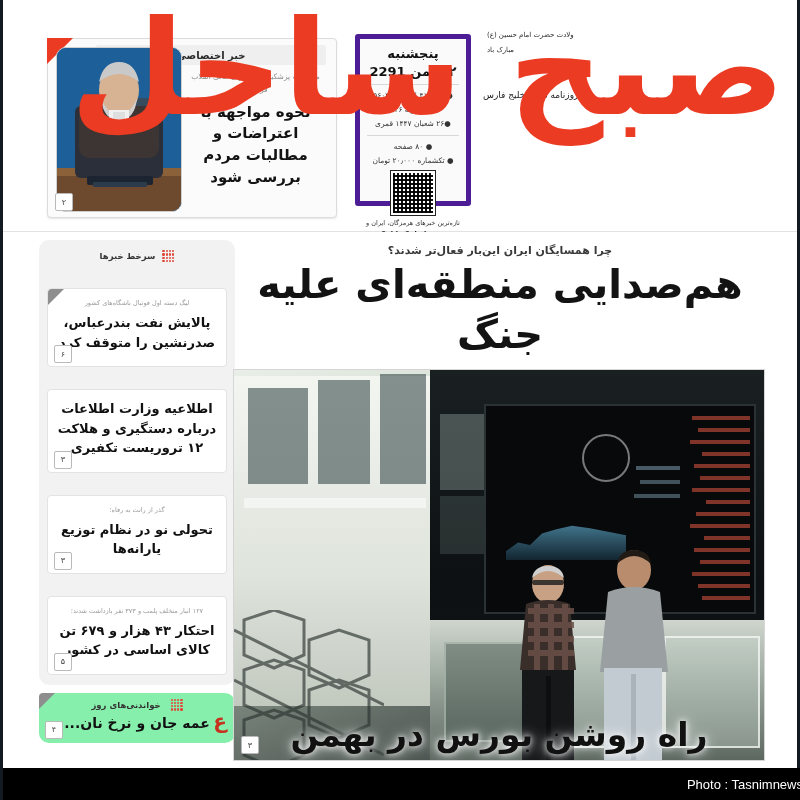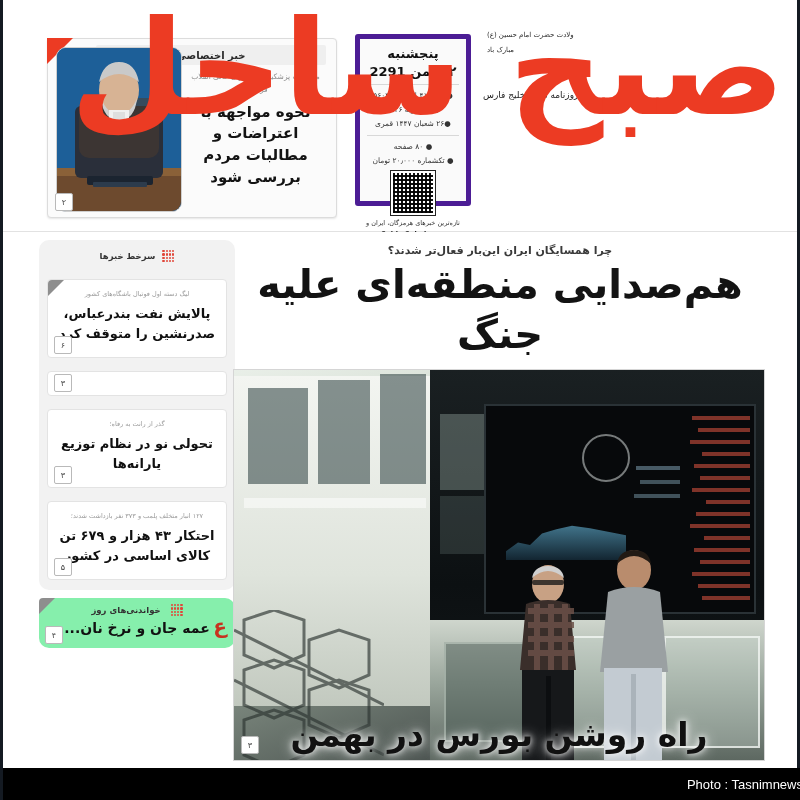--- a/index.html
+++ b/index.html
@@ -101,21 +101,21 @@
     height:20px;margin-bottom:2px;
   }
   .sb-head .lbl{font-size:8.5px;font-weight:bold;color:#333;}
   .dotgrid{
     width:12px;height:12px;display:grid;
     grid-template-columns:repeat(4,1fr);grid-template-rows:repeat(4,1fr);gap:1px;
   }
   .dotgrid i{background:#e0473a;border-radius:50%;display:block;}
   .sb-item{
     position:relative;background:#fff;border:1px solid #e3e3e3;border-radius:4px;
-    padding:9px 2px 14px;margin-top:13px;text-align:center;
+    padding:9px 2px 14px;margin-top:22px;text-align:center;
   }
   .sb-kicker{font-size:6.5px;color:#9b9b9b;line-height:1.7;margin-bottom:4px;}
   .sb-title{font-size:13px;font-weight:bold;color:#111;line-height:1.5;}
   .sb-page{position:absolute;left:6px;bottom:3px;}
   .sb-fold{
     position:absolute;left:0;top:0;width:0;height:0;
     border-top:16px solid #8e8e8e;border-right:16px solid transparent;
     border-top-left-radius:4px;
   }
   .read-card{
@@ -283,20 +283,21 @@
         </div>
 
         <div class="sb-item">
           <div class="sb-fold"></div>
           <div class="sb-kicker">لیگ دسته اول فوتبال باشگاه‌های کشور</div>
           <div class="sb-title">پالایش نفت بندرعباس، صدرنشین را متوقف کرد</div>
           <div class="pagebox sb-page">۶</div>
         </div>
 
         <div class="sb-item">
+          <div class="sb-title">اطلاعیه وزارت اطلاعات درباره دستگیری و هلاکت ۱۲ تروریست تکفیری</div>
           <div class="pagebox sb-page">۳</div>
         </div>
 
         <div class="sb-item">
           <div class="sb-kicker">گذر از رانت به رفاه؛</div>
           <div class="sb-title">تحولی نو در نظام توزیع یارانه‌ها</div>
           <div class="pagebox sb-page">۳</div>
         </div>
 
         <div class="sb-item">

